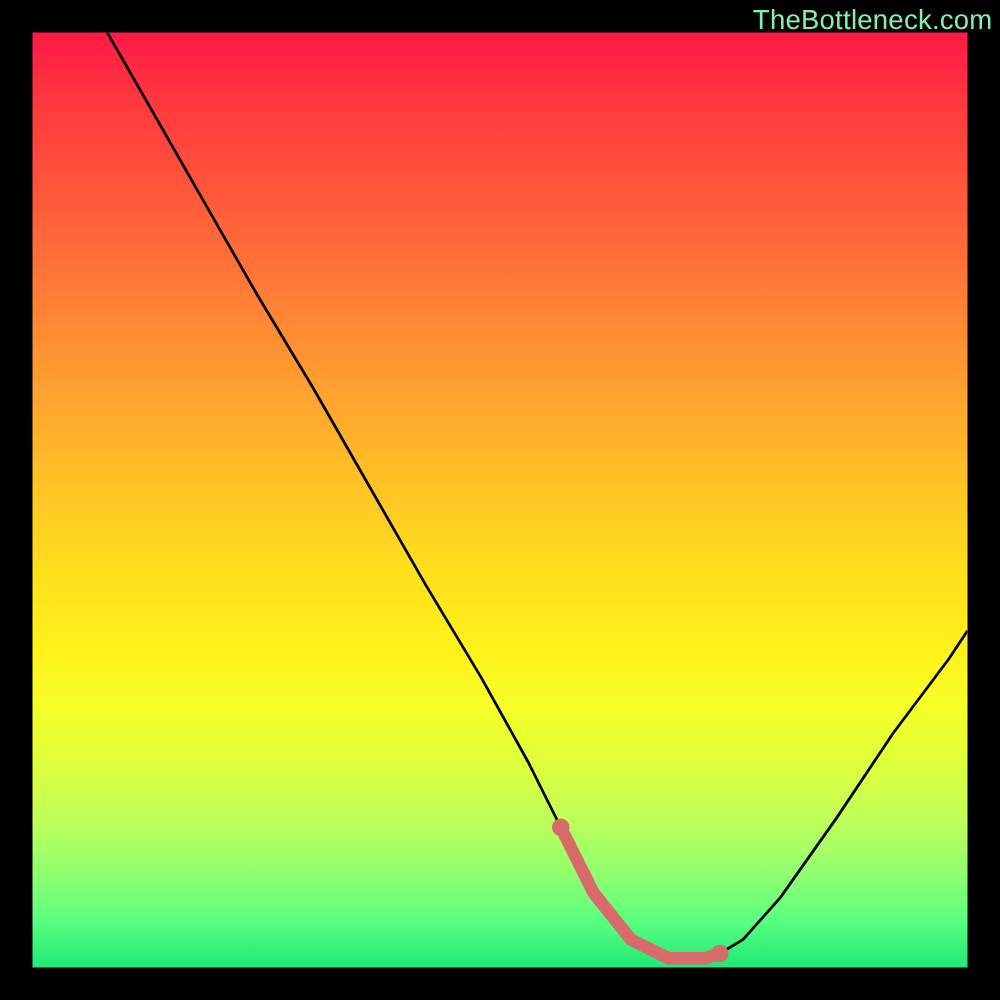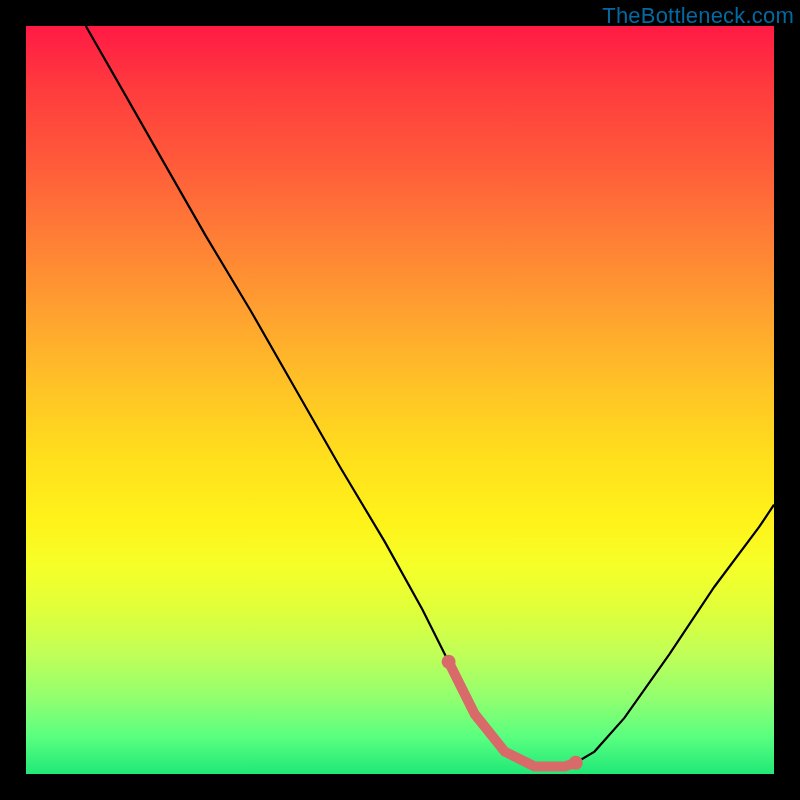--- a/index.html
+++ b/index.html
@@ -38,21 +38,21 @@
       #e0ff3a 78%,
       #c0ff58 84%,
       #90ff70 90%,
       #5aff80 95%,
       #20e877 100%);
   }
   .watermark {
     position: absolute;
     top: 3px;
     right: 6px;
-    color: #0369a1;
+    color: #86efac;
     font-size: 22px;
     font-weight: 500;
     letter-spacing: 0.2px;
     user-select: none;
   }
   svg.curve {
     position: absolute;
     left: 0;
     top: 0;
     width: 748px;

